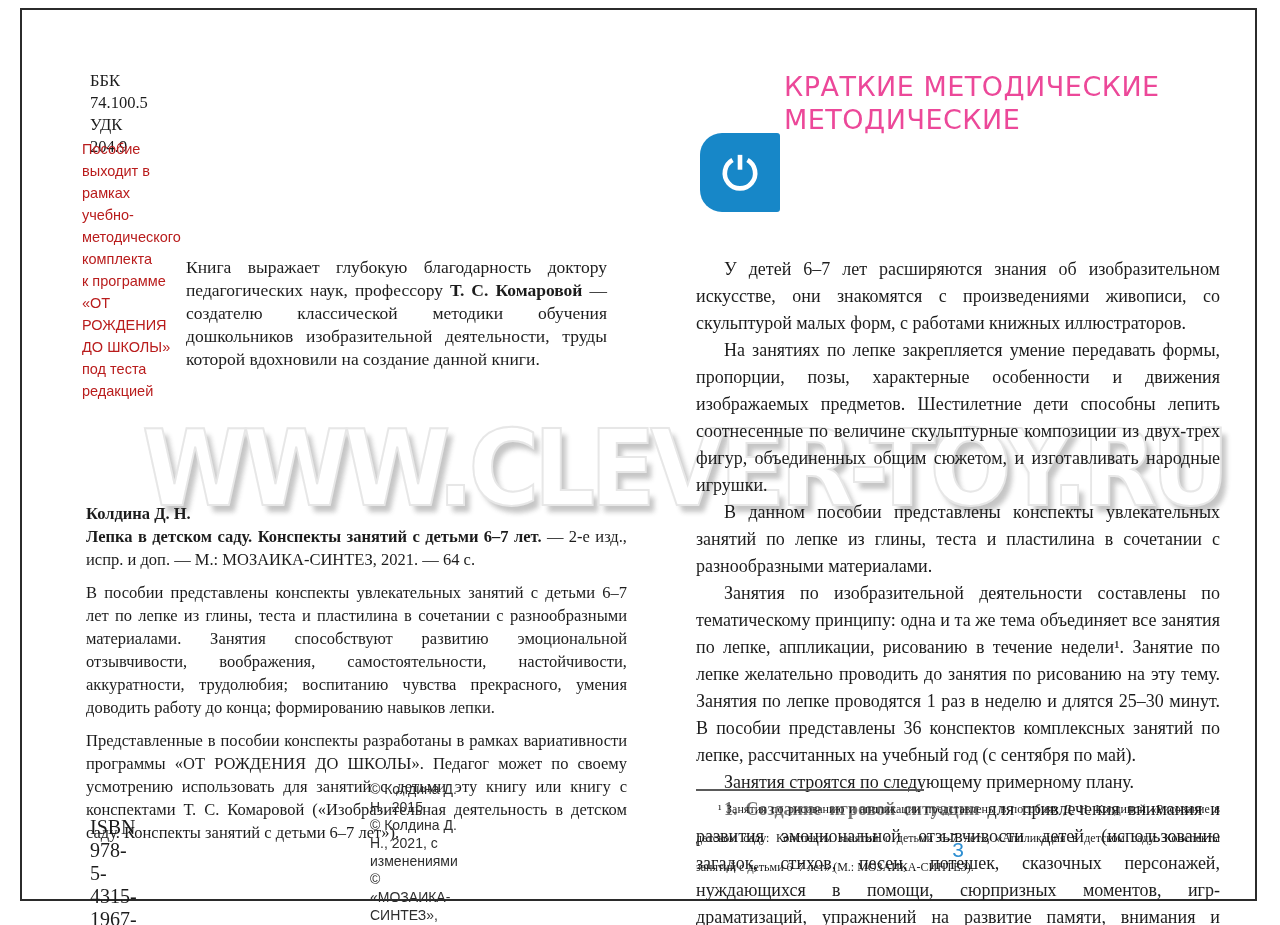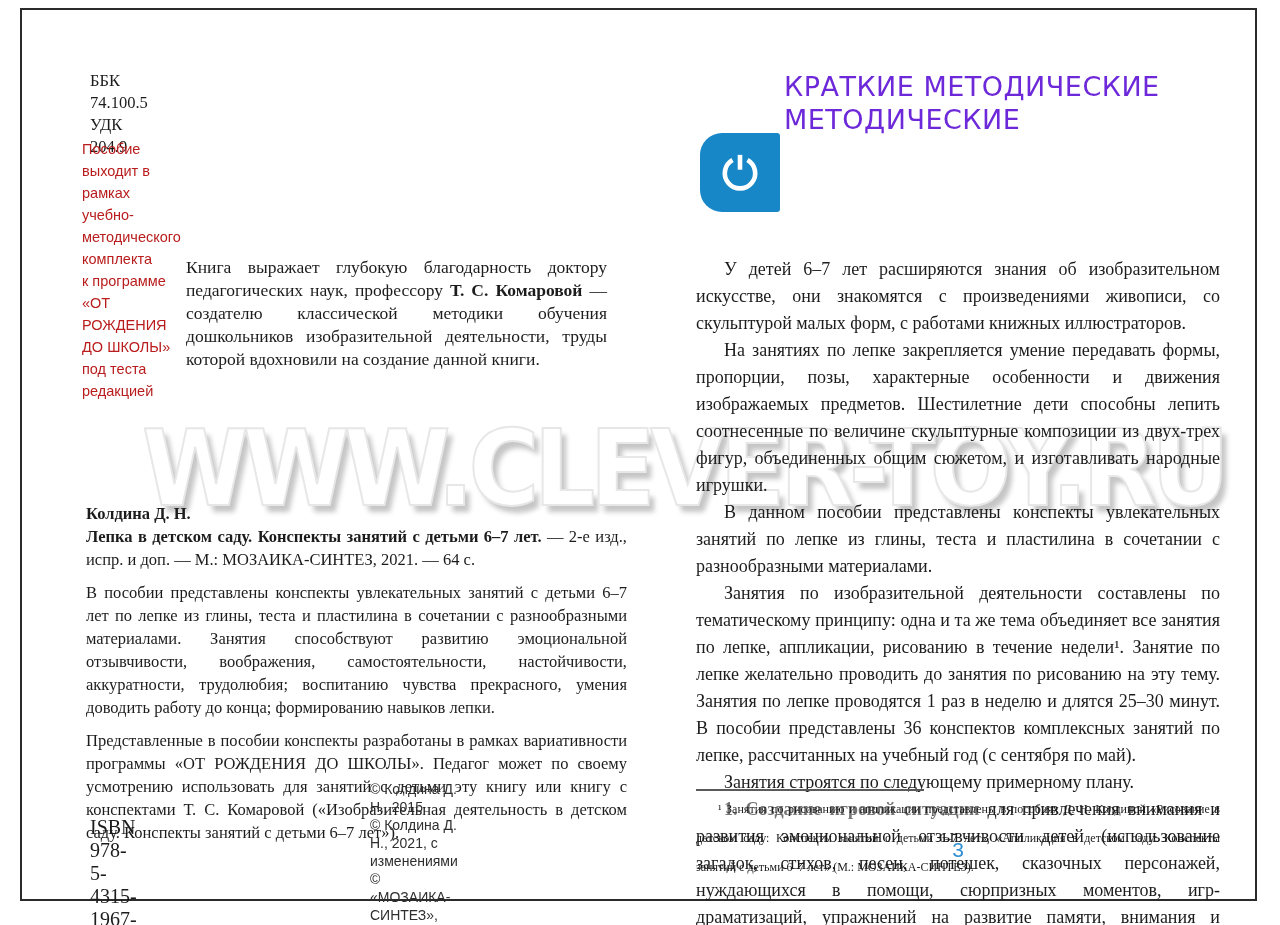--- a/index.html
+++ b/index.html
@@ -25,21 +25,21 @@
   .biblio{position:absolute;left:64px;top:492px;width:541px;
       font-size:16.5px;line-height:23px;text-align:justify;}
   .biblio p{margin:0 0 10px 0;}
   .author-line{font-weight:bold;}
   .isbn{position:absolute;left:68px;top:806px;font-size:20px;}
   .copyrights{position:absolute;left:348px;top:770px;
       font-family:"Liberation Sans",sans-serif;font-size:14px;line-height:18px;color:#2e2e2e;}
   
   .rp-title{position:absolute;left:762px;top:60px;width:470px;
       font-family:"DejaVu Sans",sans-serif;font-size:27px;line-height:33px;
-      color:#6d28d9;letter-spacing:.5px;}
+      color:#ec4899;letter-spacing:.5px;}
   .rp-icon{position:absolute;left:678px;top:123px;width:80px;height:79px;
       background:#1787c8;border-radius:22px 3px 3px 22px;
       display:flex;align-items:center;justify-content:center;}
   .rp-body{position:absolute;left:674px;top:246px;width:524px;
       font-size:18px;line-height:27px;text-align:justify;}
   .rp-body p{margin:0;text-indent:28px;}
   .blue-label{color:#737373;font-weight:bold;}
   .fn-rule{position:absolute;left:674px;top:779px;width:228px;border-top:2px solid #5a5a5a;}
   .footnote{position:absolute;left:674px;top:785px;width:524px;
       font-size:12px;line-height:29px;text-align:justify;text-indent:22px;}

